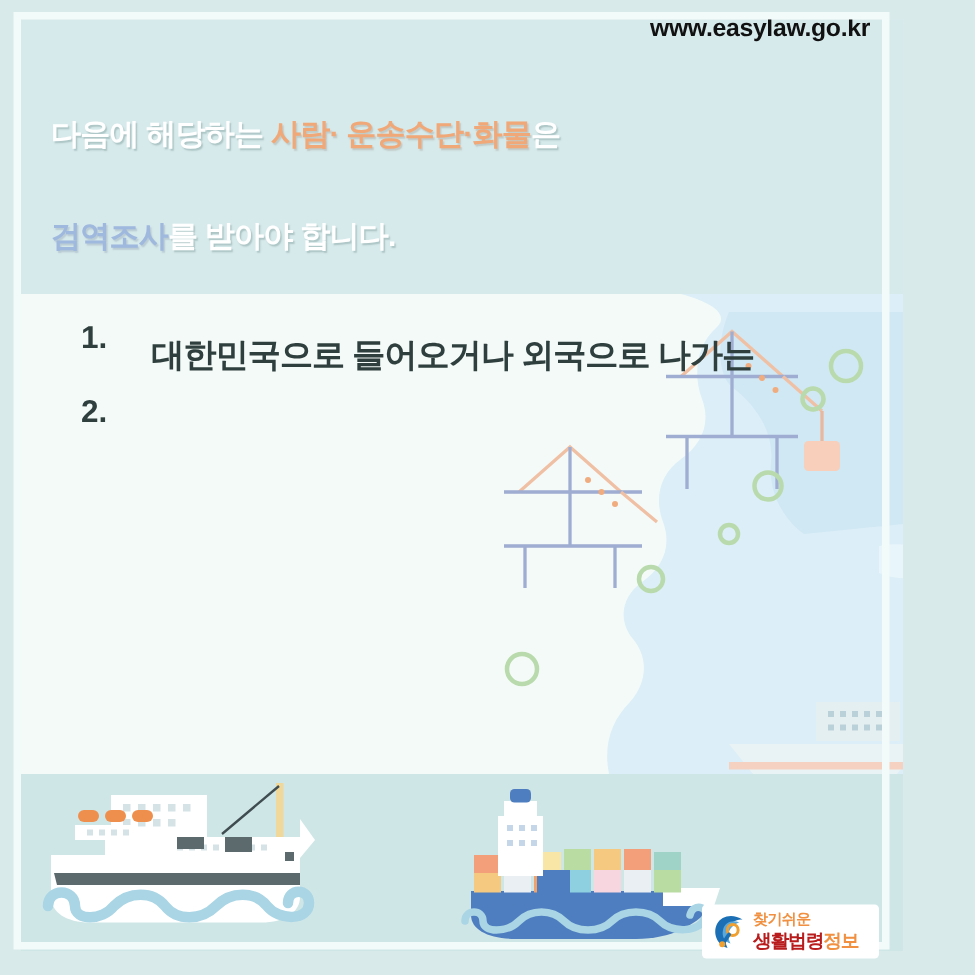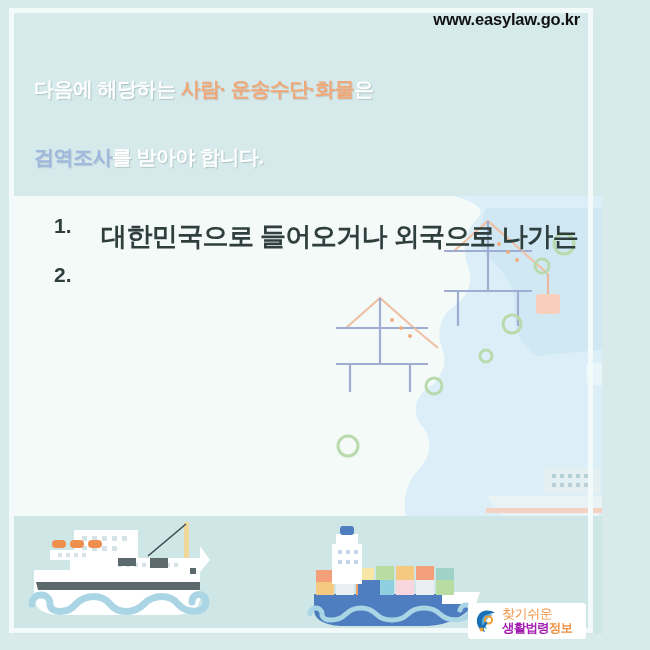--- a/index.html
+++ b/index.html
@@ -70,34 +70,34 @@
   ol#list > li{
     position:relative;
     padding-left:55px;
     margin-bottom:4px;
   }
   ol#list > li .num{
     position:absolute;left:8px;top:0;
     font-size:21px;font-weight:bold;color:#2e3f3d;
   }
   ol#list > li .line{
-    font-size:26px;font-weight:bold;color:#2e3f3d;
+    font-size:22px;font-weight:bold;color:#2e3f3d;
     line-height:45px;letter-spacing:-0.6px;white-space:nowrap;
   }
   
   #logobox{
     position:absolute;right:16px;bottom:11px;
     width:118px;height:36px;background:#ffffff;border-radius:3px;
     z-index:7;display:flex;align-items:center;
   }
   #logomark{margin-left:6px;flex:0 0 auto;}
   #logotext{margin-left:2px;line-height:1;}
-  #logotext .l1{font-size:13px;font-weight:normal;color:#f09040;letter-spacing:-0.4px;display:block;margin-bottom:2px;}
+  #logotext .l1{font-size:10px;font-weight:bold;color:#f09040;letter-spacing:-0.4px;display:block;margin-bottom:2px;}
   #logotext .l2{font-size:12.5px;font-weight:bold;letter-spacing:-0.8px;display:block;}
-  #logotext .l2 .g{color:#a21caf;}
+  #logotext .l2 .g{color:#b91c1c;}
   #logotext .l2 .r{color:#f09040;}
 </style>
 </head>
 <body>
 
 <div id="card">
 
   <div id="headband"></div>
 
   <div id="panel">

